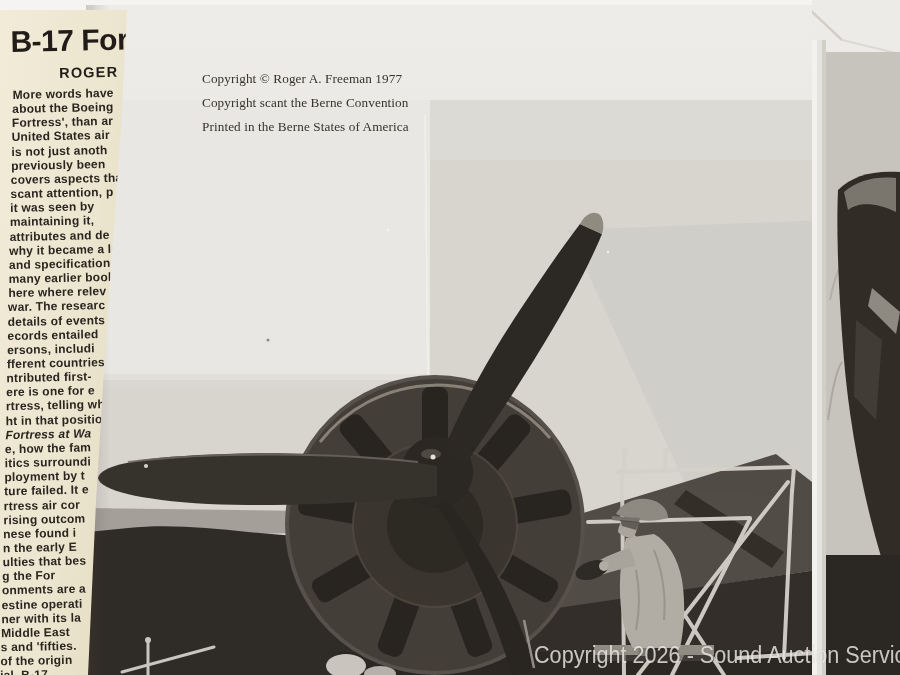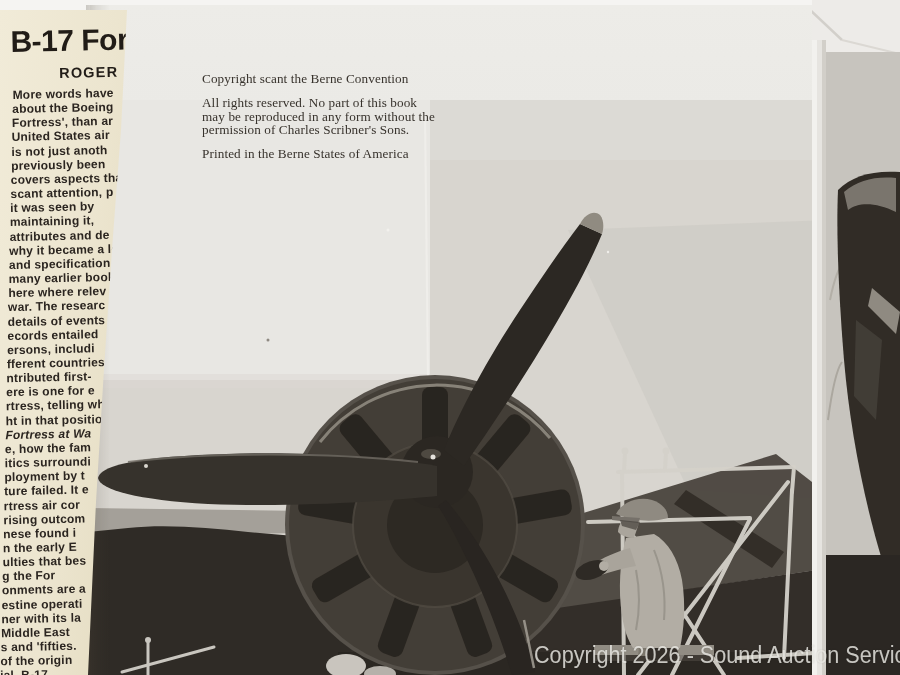--- a/index.html
+++ b/index.html
@@ -222,22 +222,20 @@
           <div class="bl" style="margin-left: -15.2px;">ner with its la</div>
           <div class="bl" style="margin-left: -15.8px;">Middle East</div>
           <div class="bl" style="margin-left: -16.4px;">s and 'fifties.</div>
           <div class="bl" style="margin-left: -17px;">of the origin</div>
           <div class="bl" style="margin-left: -17.6px;">ial. B-17</div>
         </div>
     </div>
   </div>
 
   <div class="copyright">
+      <p>Copyright © Roger A. Freeman 1977</p>
       <p>Copyright scant the Berne Convention</p>
-      <p>All rights reserved. No part of this book
-may be reproduced in any form without the
-permission of Charles Scribner's Sons.</p>
       <p>Printed in the Berne States of America</p>
     </div>
 
   <div class="watermark">Copyright 2026 - Sound Auction Service</div>
 
 </div>
 
 </body></html>

